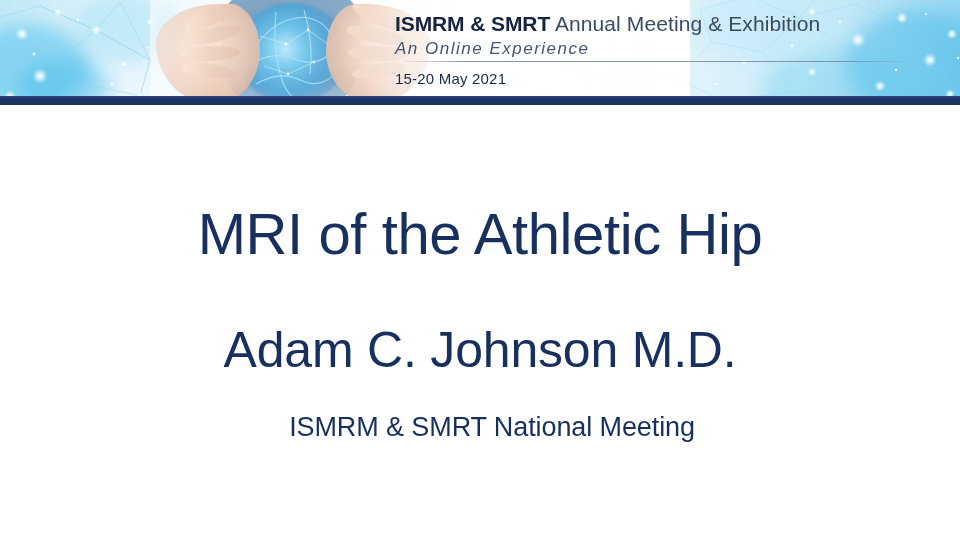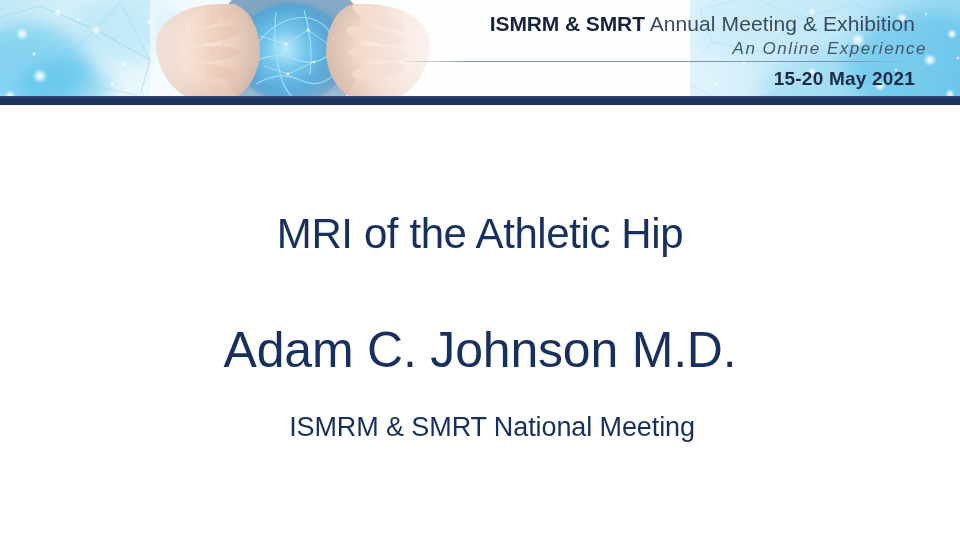--- a/index.html
+++ b/index.html
@@ -174,40 +174,40 @@
     background: linear-gradient(90deg, rgba(255,255,255,0) 0%, rgba(255,255,255,.92) 34%, rgba(255,255,255,.97) 100%);
   }
 
   
   .banner-text {
     position: absolute;
     left: 395px;
     top: 0;
     width: 520px;
     height: 105px;
-    text-align: right;
+    text-align: left;
   }
   .line-main {
     position: absolute;
     left: 0; top: 11px;
     width: 520px;
     white-space: nowrap;
     font-size: 21px;
     line-height: 25px;
     color: #3b4a63;
     letter-spacing: .1px;
   }
   .line-main .strong {
     font-weight: bold;
     color: #16243f;
     letter-spacing: -.1px;
   }
   .line-italic {
     position: absolute;
-    left: 12px; top: 38px;
+    left: 0; top: 38px;
     width: 520px;
     white-space: nowrap;
     font-style: italic;
     font-size: 17px;
     line-height: 21px;
     letter-spacing: 1.5px;
     color: #46556d;
   }
   .rule {
     position: absolute;
@@ -215,23 +215,23 @@
     top: 61px;
     width: 500px;
     height: 1px;
     background: linear-gradient(90deg, rgba(150,162,178,.15) 0%, rgba(120,134,152,.85) 12%, rgba(120,134,152,.85) 88%, rgba(150,162,178,.15) 100%);
   }
   .line-date {
     position: absolute;
     left: 0; top: 67px;
     width: 520px;
     white-space: nowrap;
-    font-size: 19px;
+    font-size: 15px;
     line-height: 24px;
-    font-weight: bold;
+    font-weight: normal;
     color: #1b2a46;
     letter-spacing: .2px;
   }
 
   
   .navy-bar {
     position: absolute;
     left: 0;
     top: 96px;
     width: 960px;
@@ -255,21 +255,21 @@
     height: 435px;
     background: #ffffff;
   }
 
   .title {
     position: absolute;
     left: 0;
     top: 98px;
     width: 960px;
     text-align: center;
-    font-size: 42px;
+    font-size: 58px;
     line-height: 62px;
     color: #17305f;
     letter-spacing: -.4px;
     white-space: nowrap;
   }
 
   .author {
     position: absolute;
     left: 0;
     top: 222px;

